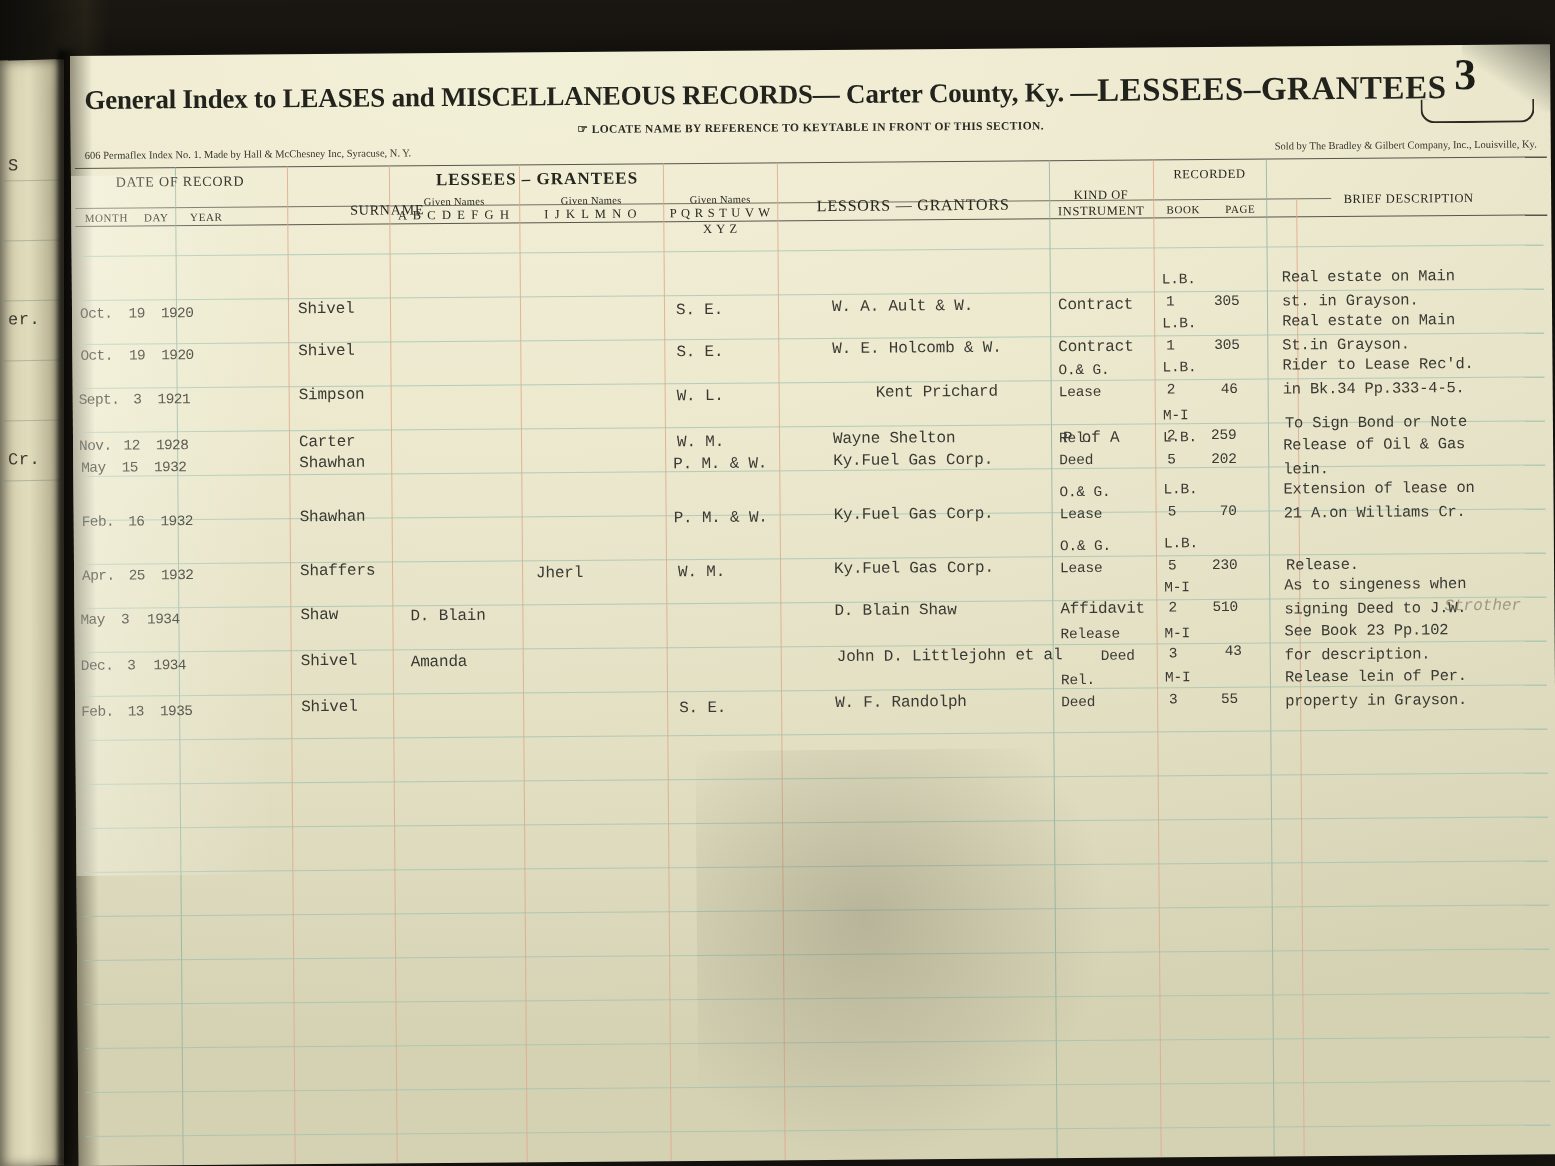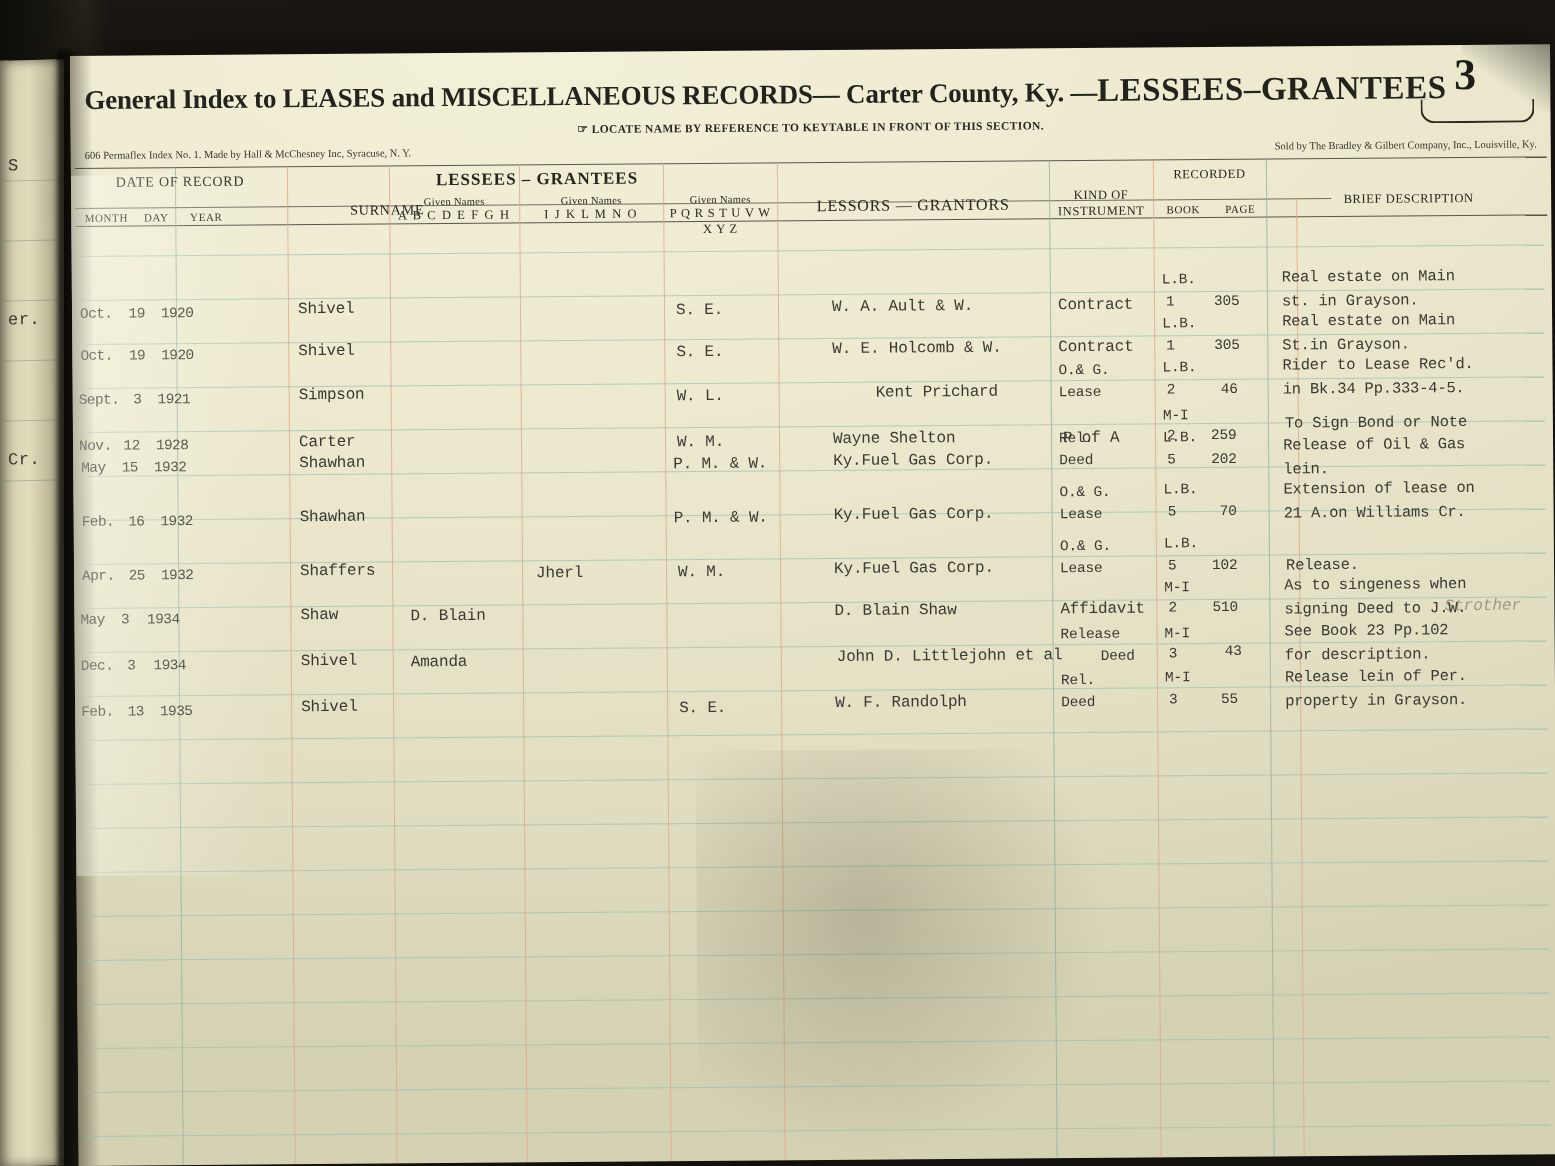--- a/index.html
+++ b/index.html
@@ -413,21 +413,21 @@
       <span style="margin-left:8px">1932</span>
     </div>
     <div class="cell" style="left:226px; top:508px;">Shaffers</div>
     <div class="cell" style="left:462px; top:512px;">Jherl</div>
     <div class="cell" style="left:604px; top:512px;">W. M.</div>
     <div class="cell" style="left:760px; top:510px;">Ky.Fuel Gas Corp.</div>
     <div class="cell sm" style="left:986px; top:490px;">O.&amp; G.</div>
     <div class="cell sm" style="left:986px; top:512px;">Lease</div>
     <div class="cell sm" style="left:1090px; top:488px;">L.B.</div>
     <div class="cell sm" style="left:1094px; top:510px;">5</div>
-    <div class="cell sm" style="left:1138px; top:510px;">102</div>
+    <div class="cell sm" style="left:1138px; top:510px;">230</div>
     <div class="cell desc" style="left:1212px; top:510px;">Release.</div>
 
     <div class="cell dateline" style="left:6px; top:556px;">
       <span>May</span>
       <span style="margin-left:8px">3</span>
       <span style="margin-left:10px">1934</span>
     </div>
     <div class="cell" style="left:226px; top:552px;">Shaw</div>
     <div class="cell" style="left:336px; top:554px;">D. Blain</div>
     <div class="cell" style="left:760px; top:552px;">D. Blain Shaw</div>

